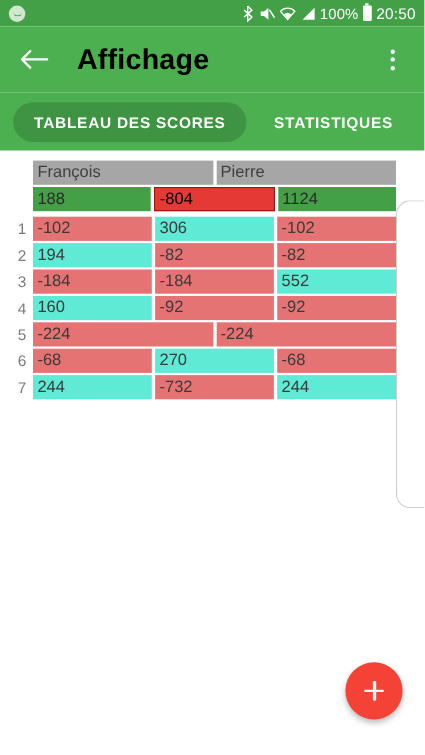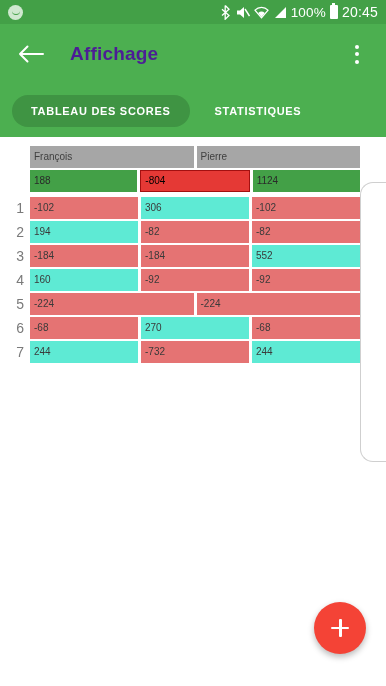--- a/index.html
+++ b/index.html
@@ -76,22 +76,22 @@
     box-sizing: border-box;
     position: relative;
   }
   .back-btn {
     width: 34px; height: 34px;
     display: flex; align-items: center; justify-content: center;
     cursor: pointer;
     flex: 0 0 auto;
   }
   .toolbar-title {
-    color: #4c1d95;
-    font-size: 19px;
+    color: #000000;
+    font-size: 26px;
     font-weight: bold;
     margin-left: 22px;
     letter-spacing: 0.2px;
   }
   .overflow-btn {
     margin-left: auto;
     width: 30px; height: 34px;
     display: flex; flex-direction: column;
     align-items: center; justify-content: center;
     gap: 3.5px;
@@ -108,21 +108,21 @@
   .tabbar {
     height: 53px;
     background: #4caf50;
     display: flex;
     align-items: center;
     padding: 0 12px;
     box-sizing: border-box;
     gap: 6px;
   }
   .tab {
-    font-size: 11px;
+    font-size: 14px;
     font-weight: bold;
     color: #ffffff;
     letter-spacing: 0.7px;
     padding: 10px 19px;
     border-radius: 19px;
     cursor: pointer;
     white-space: nowrap;
   }
   .tab.active { background: #3f9443; }
 
@@ -165,21 +165,21 @@
     text-align: right;
     padding-right: 6px;
     box-sizing: border-box;
     font-size: 14px;
     color: #7a7a7a;
     line-height: 22px;
   }
   .cell {
     flex: 1 1 0;
     min-width: 0;
-    font-size: 10px;
+    font-size: 15px;
     color: #3a3a3a;
     line-height: 22px;
     padding-left: 4px;
     box-sizing: border-box;
     margin-right: 3px;
     overflow: hidden;
     white-space: nowrap;
   }
   .cell:last-child { margin-right: 26px; }
 
@@ -235,21 +235,21 @@
     </svg>
     <svg class="sb-icon" width="15" height="15" viewBox="0 0 15 15">
       <path d="M7.5 12.8 L1 5.2 A9 9 0 0 1 14 5.2 Z" fill="none" stroke="#ffffff" stroke-width="1.2"></path>
       <path d="M7.5 12 L4.2 8 A5 5 0 0 1 10.8 8 Z" fill="#ffffff"></path>
     </svg>
     <svg class="sb-icon" width="14" height="15" viewBox="0 0 14 15">
       <path d="M13 2 L13 13 L2 13 Z" fill="#ffffff"></path>
     </svg>
     <span class="sb-pct">100%</span>
     <span class="sb-battery"></span>
-    <span class="sb-time">20:45</span>
+    <span class="sb-time">20:50</span>
   </div>
 </div>
 
 <div class="toolbar">
   <div class="back-btn">
     <svg width="26" height="20" viewBox="0 0 26 20">
       <path d="M25 10 L2 10 M9.5 2.5 L2 10 L9.5 17.5" fill="none" stroke="#ffffff" stroke-width="2" stroke-linecap="round" stroke-linejoin="round"></path>
     </svg>
   </div>
   <div class="toolbar-title">Affichage</div>

